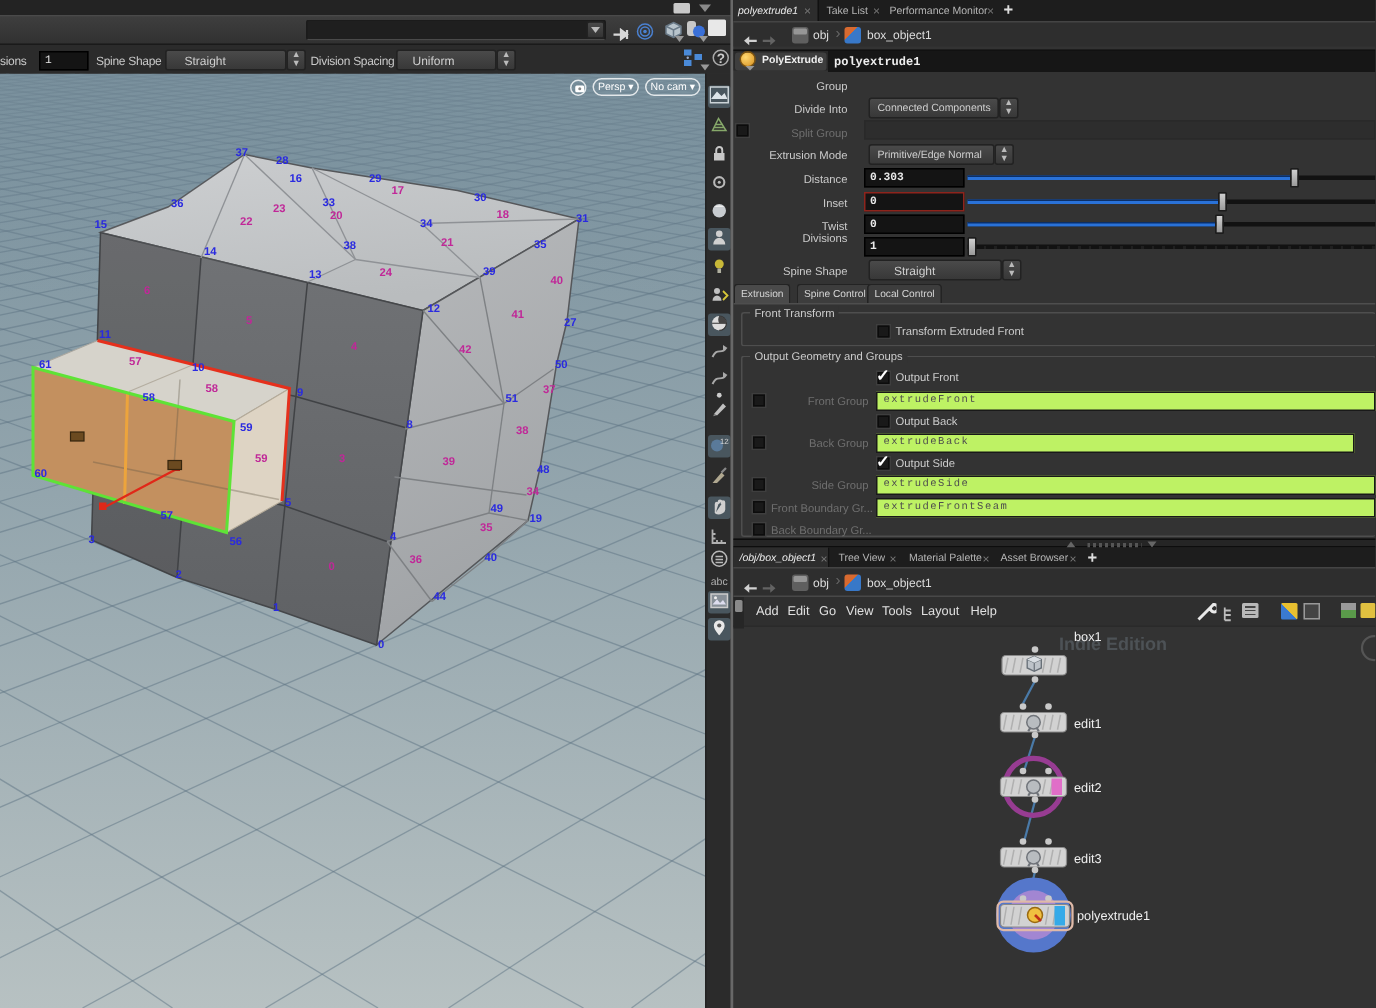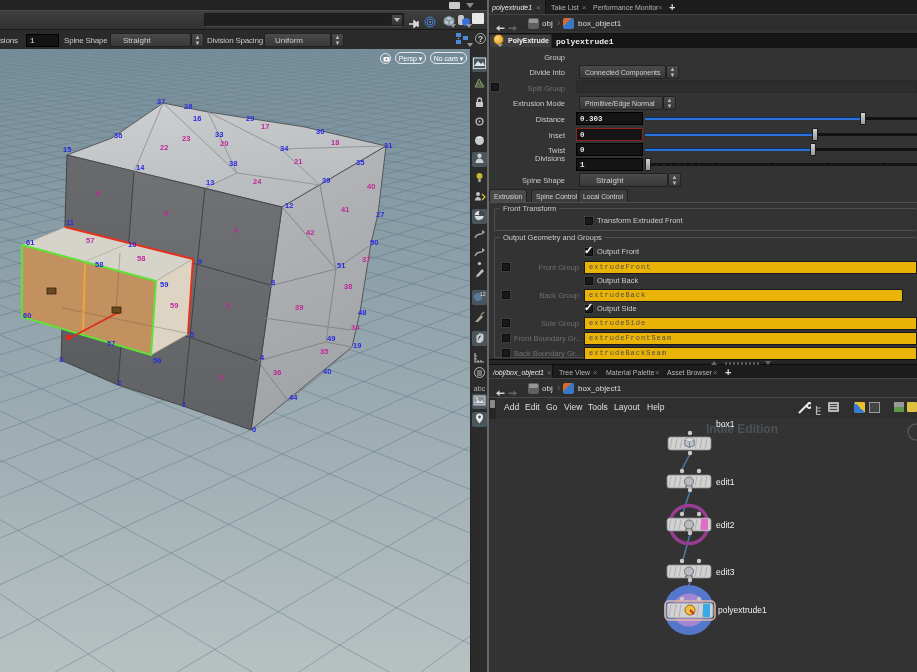--- a/index.html
+++ b/index.html
@@ -29,21 +29,21 @@
 .navbar{position:absolute;left:0;width:428px;background:#2e2e2e;border-top:1px solid #444;}
 .plabel{position:absolute;color:#cbcbcb;font-size:7.5px;line-height:9px;text-align:right;white-space:nowrap;}
 .gray{color:#6f6f6f;}
 .cb{position:absolute;width:8px;height:8px;background:#191919;border:1px solid #0c0c0c;box-shadow:0 0 0 1px #3e3e3e;}
 .slider-track{position:absolute;height:3px;background:#121212;}
 .slider-blue{position:absolute;height:3px;background:#2a72d8;border-top:1px solid #0c2f66;}
 .slider-h{position:absolute;width:6px;height:13px;background:linear-gradient(#d0d0d0,#9a9a9a);border:1px solid #1c1c1c;border-radius:1px;}
 .ptab{position:absolute;height:13px;background:#3d3d3d;border:1px solid #232323;border-bottom:none;border-radius:3px 3px 0 0;color:#d5d5d5;font-size:6.8px;line-height:13px;padding:0 4px;white-space:nowrap;}
 .fieldset{position:absolute;border:1px solid #4e4e4e;border-radius:2px;}
 .fslab{position:absolute;background:#333;color:#ccc;font-size:7.5px;line-height:9px;padding:0 3px;white-space:nowrap;}
-.dfield{position:absolute;background:#eab308;border:1px solid #191919;color:#4e4e4e;font-family:"Liberation Mono",monospace;font-size:7px;line-height:11px;}
+.dfield{position:absolute;background:#bef264;border:1px solid #191919;color:#4e4e4e;font-family:"Liberation Mono",monospace;font-size:7px;line-height:11px;}
 
 .menuitem{color:#e0e0e0;font-size:8.5px;}
 .ntext{position:absolute;color:#f0f0f0;font-size:8.5px;line-height:12px;white-space:nowrap;}
 </style></head>
 <body>
 <div id="root">
 
 <div class="abs" id="bar1"></div>
 <div class="abs" id="bar2"></div>
 <div class="abs" id="bar3"></div>
@@ -538,21 +538,20 @@
       <div class="abs" style="left:95px;top:301px;color:#fff;font-size:11px;font-weight:bold;">✓</div>
       <div class="abs" style="left:108px;top:304px;color:#ccc;font-size:7.5px;">Output Side</div>
       <div class="cb" style="left:13px;top:319px;"></div>
       <div class="plabel gray" style="left:0;top:319px;width:90px;">Side Group</div>
       <div class="dfield" style="left:95px;top:317px;width:333px;height:13px;padding-left:4px;letter-spacing:1px;">extrudeSide</div>
       <div class="cb" style="left:13px;top:334px;"></div>
       <div class="abs gray" style="left:25px;top:334px;font-size:7.5px;white-space:nowrap;">Front Boundary Gr...</div>
       <div class="dfield" style="left:95px;top:332px;width:333px;height:13px;padding-left:4px;letter-spacing:1px;">extrudeFrontSeam</div>
       <div class="cb" style="left:13px;top:349px;"></div>
       <div class="abs gray" style="left:25px;top:349px;font-size:7.5px;white-space:nowrap;">Back Boundary Gr...</div>
-      <div class="dfield" style="left:95px;top:347px;width:333px;height:13px;padding-left:4px;letter-spacing:1px;">extrudeBackSeam</div>
       <div class="abs" style="left:0;top:359px;width:428px;height:6px;background:#252525;border-top:1px solid #0d0d0d;border-bottom:1px solid #0d0d0d;">
         <div class="abs" style="left:236px;top:2px;width:36px;height:3px;background:repeating-linear-gradient(90deg,#555 0 2px,transparent 2px 4px);"></div>
         <div class="abs" style="left:222px;top:1px;width:0;height:0;border-left:3px solid transparent;border-right:3px solid transparent;border-bottom:4px solid #666;"></div>
         <div class="abs" style="left:276px;top:1px;width:0;height:0;border-left:3px solid transparent;border-right:3px solid transparent;border-top:4px solid #666;"></div>
       </div>
       <div class="rtabbar" style="top:365px;height:13px;">
         <div class="abs" style="left:0;top:0;width:64px;height:13px;background:#2d2d2d;border-right:1px solid #111;"></div>
         <div class="rtab" style="left:4px;font-style:italic;color:#e8e8e8;">/obj/box_object1</div>
         <div class="rtab tx" style="left:58px;">×</div>
         <div class="rtab" style="left:70px;">Tree View</div>

